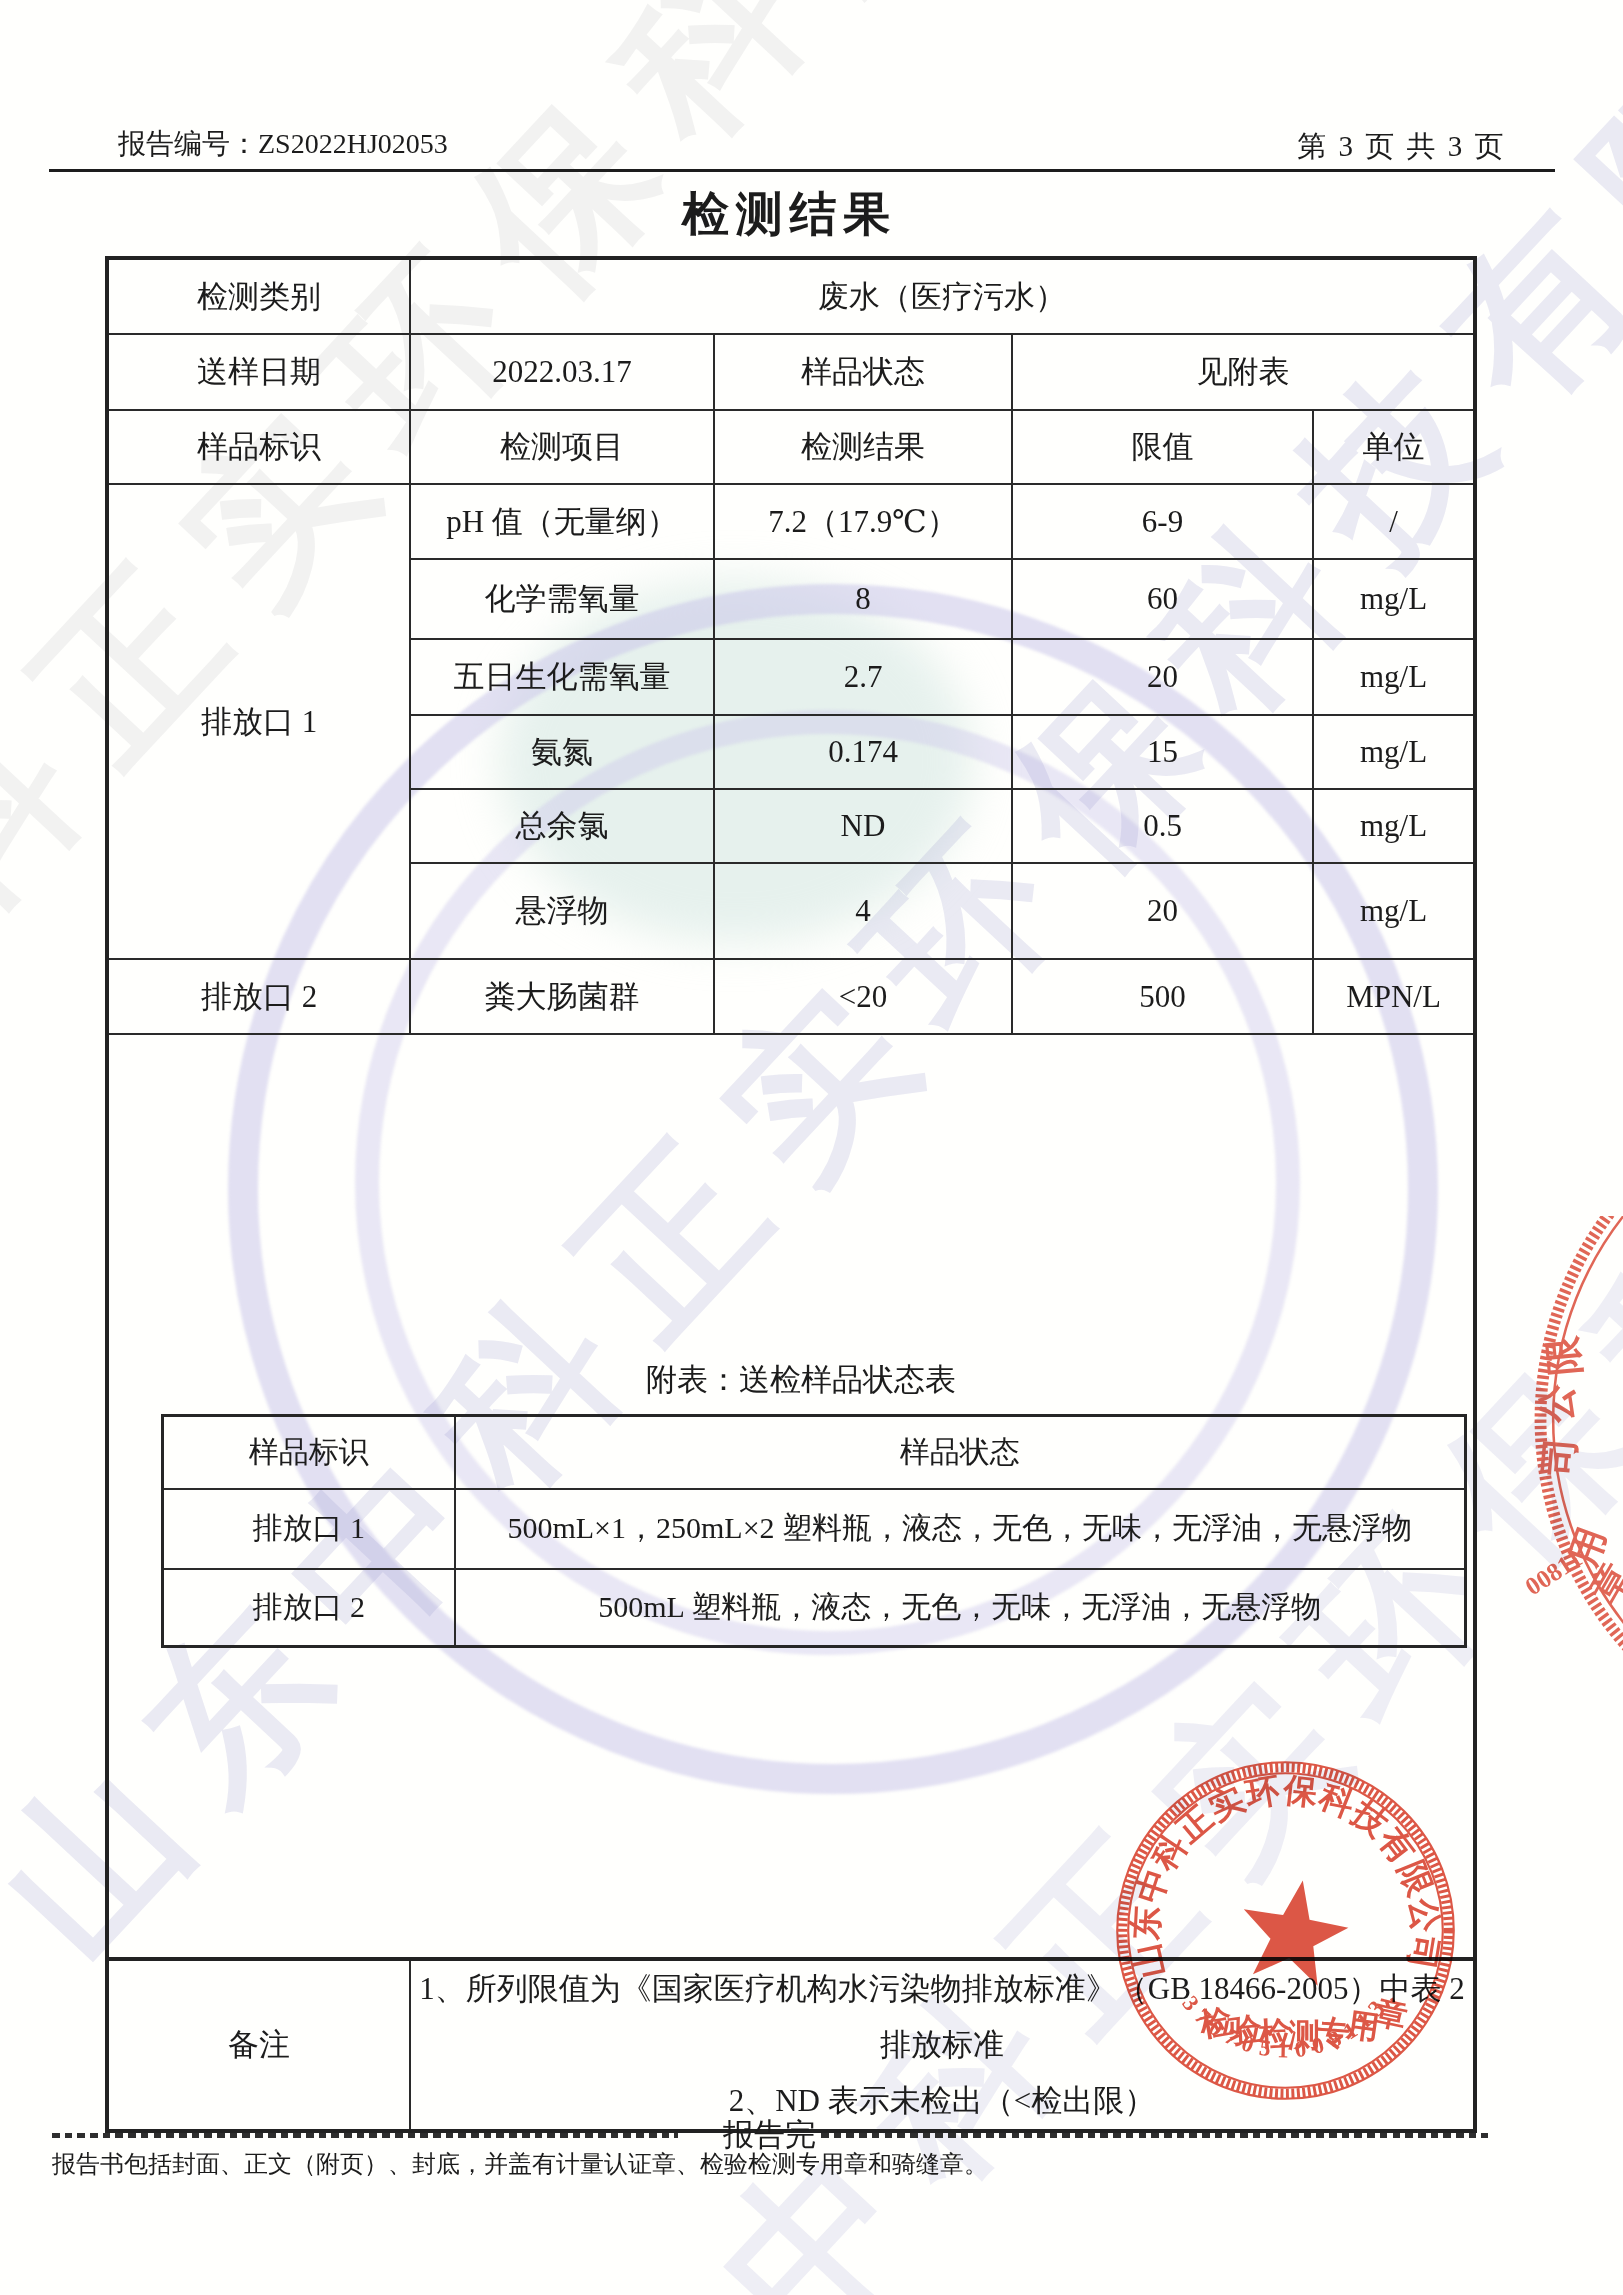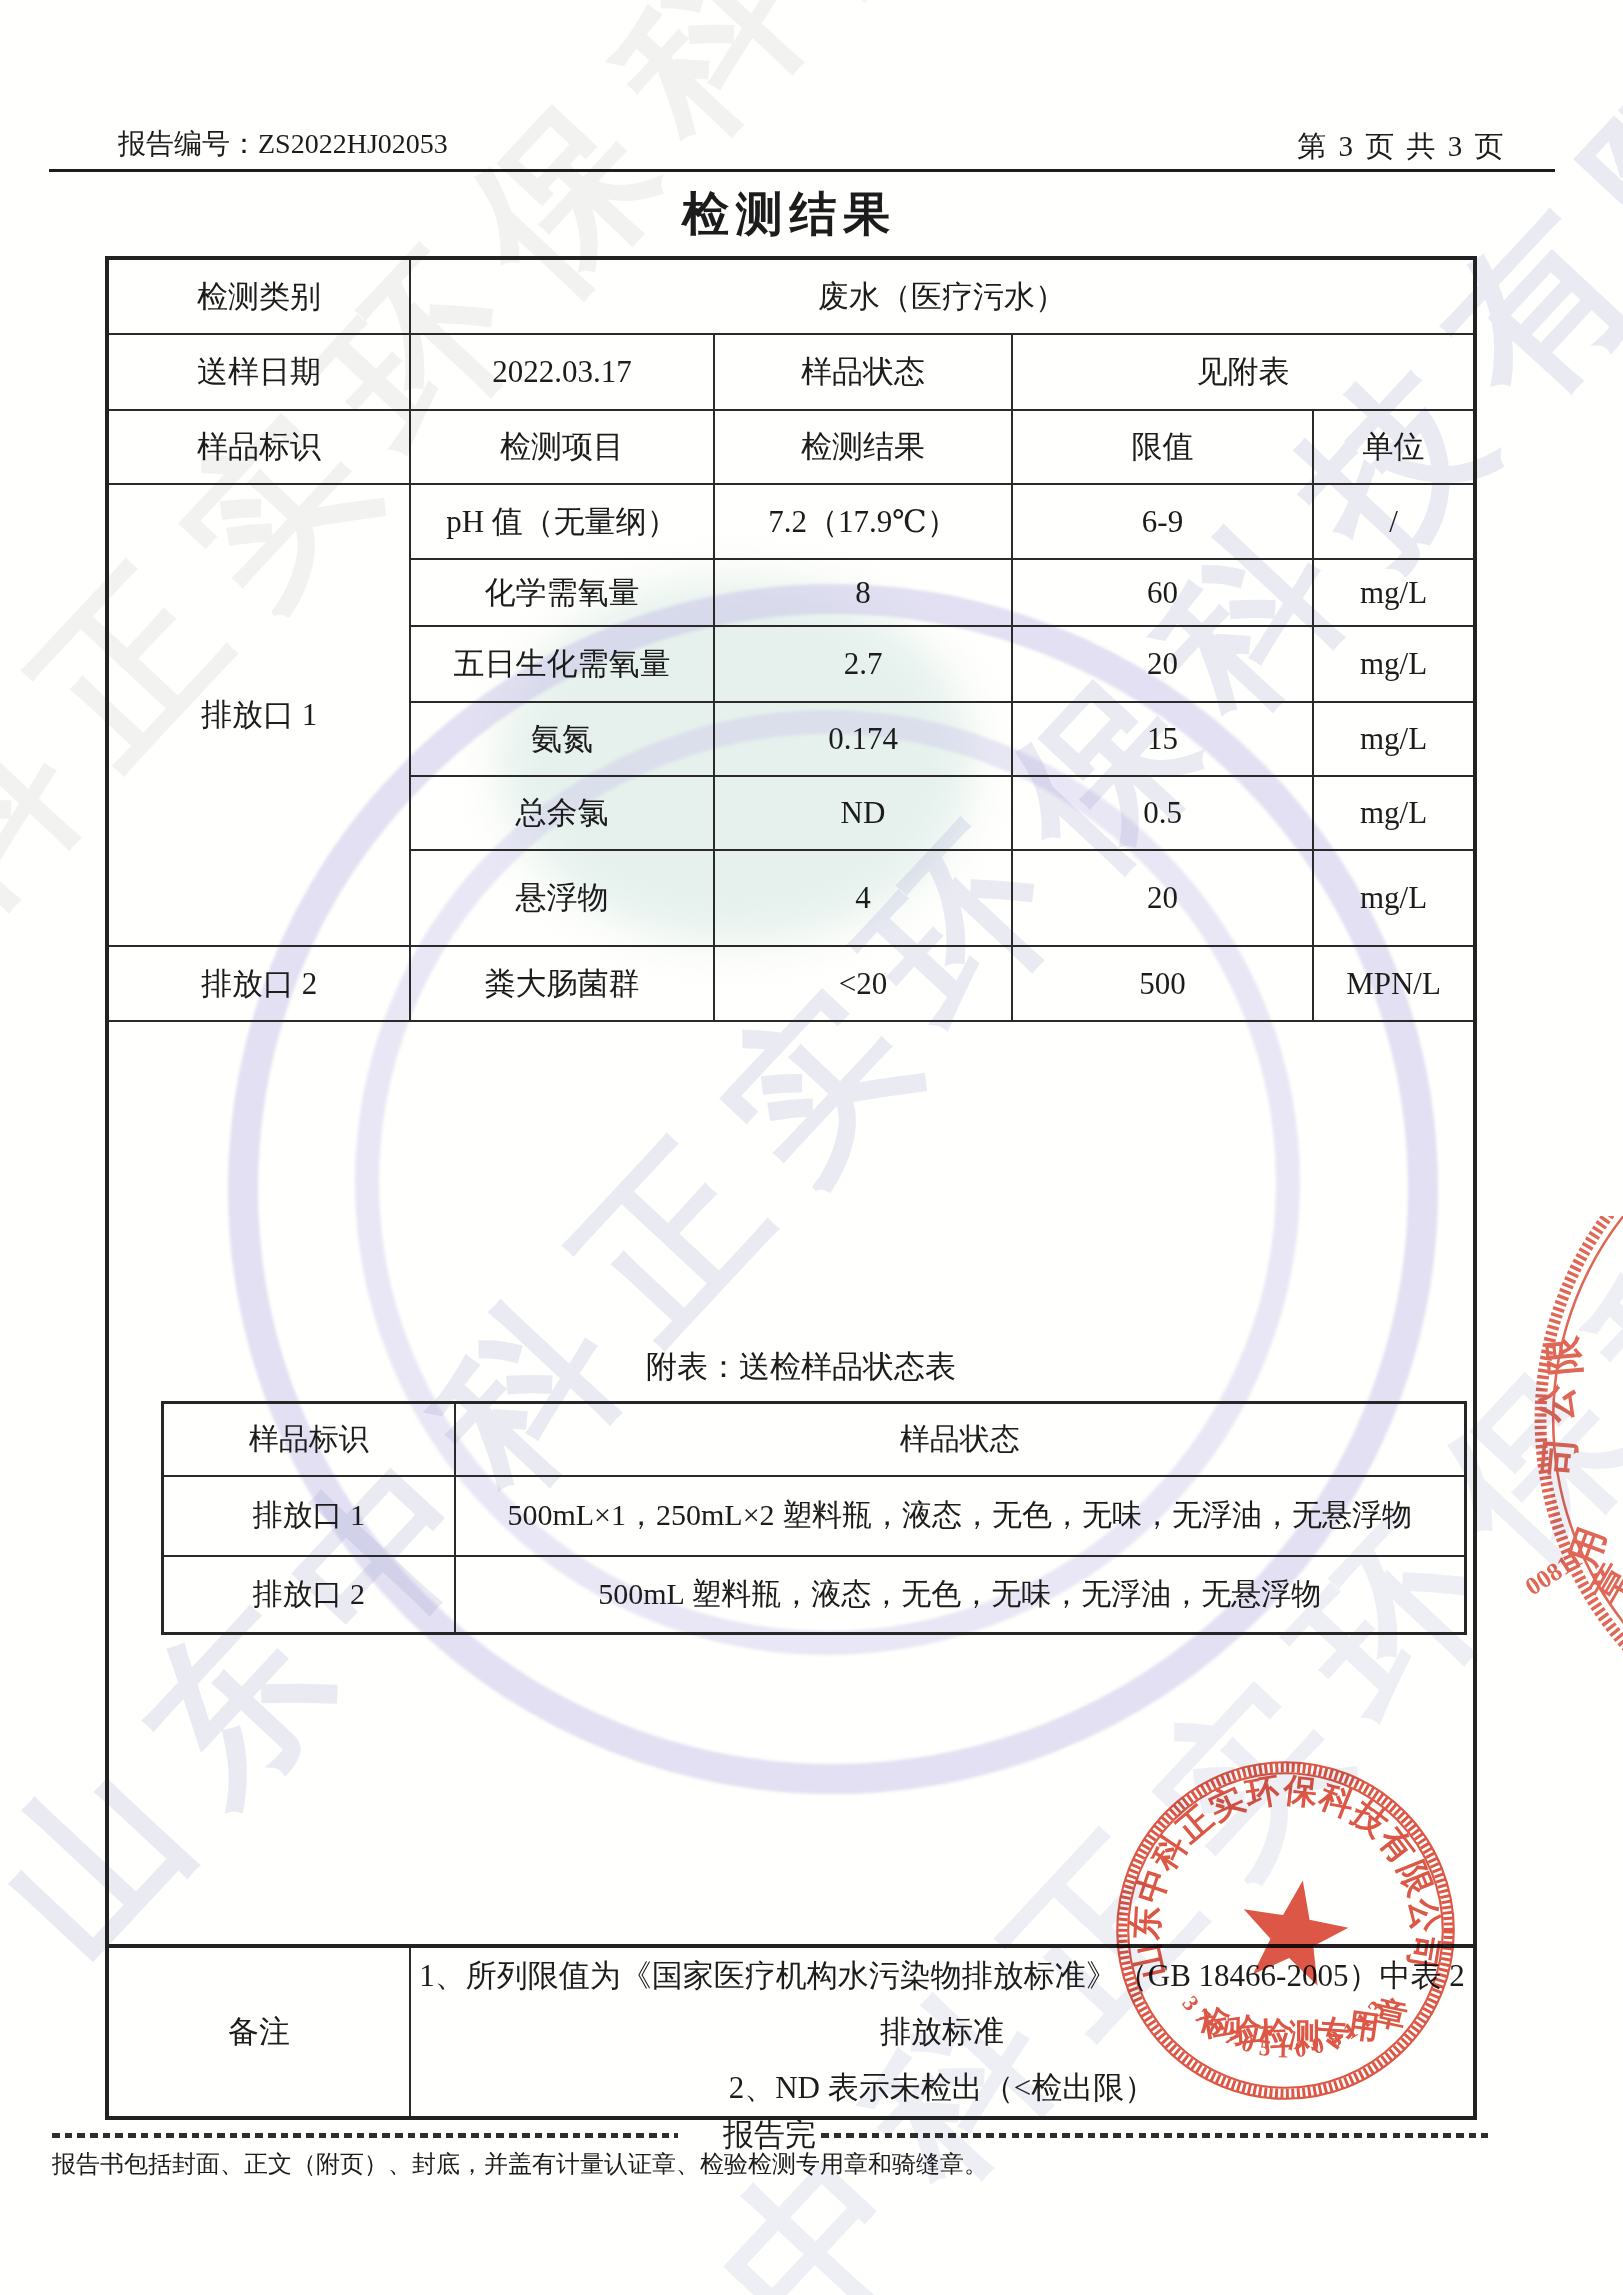--- a/index.html
+++ b/index.html
@@ -122,21 +122,21 @@
       <td>限值</td>
       <td>单位</td>
     </tr>
     <tr style="height:75px">
       <td rowspan="6">排放口 1</td>
       <td>pH 值（无量纲）</td>
       <td>7.2（17.9℃）</td>
       <td>6-9</td>
       <td>/</td>
     </tr>
-    <tr style="height:67px">
+    <tr style="height:80px">
       <td>化学需氧量</td>
       <td>8</td>
       <td>60</td>
       <td>mg/L</td>
     </tr>
     <tr style="height:76px">
       <td>五日生化需氧量</td>
       <td>2.7</td>
       <td>20</td>
       <td>mg/L</td>

